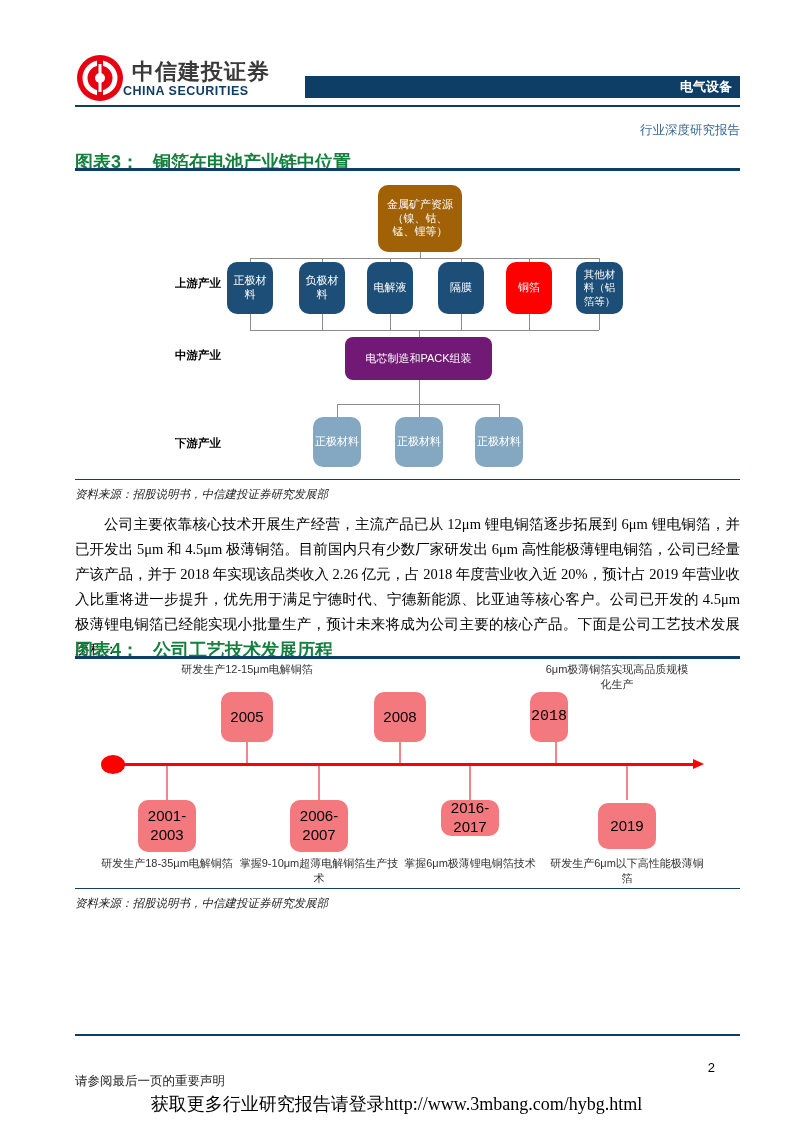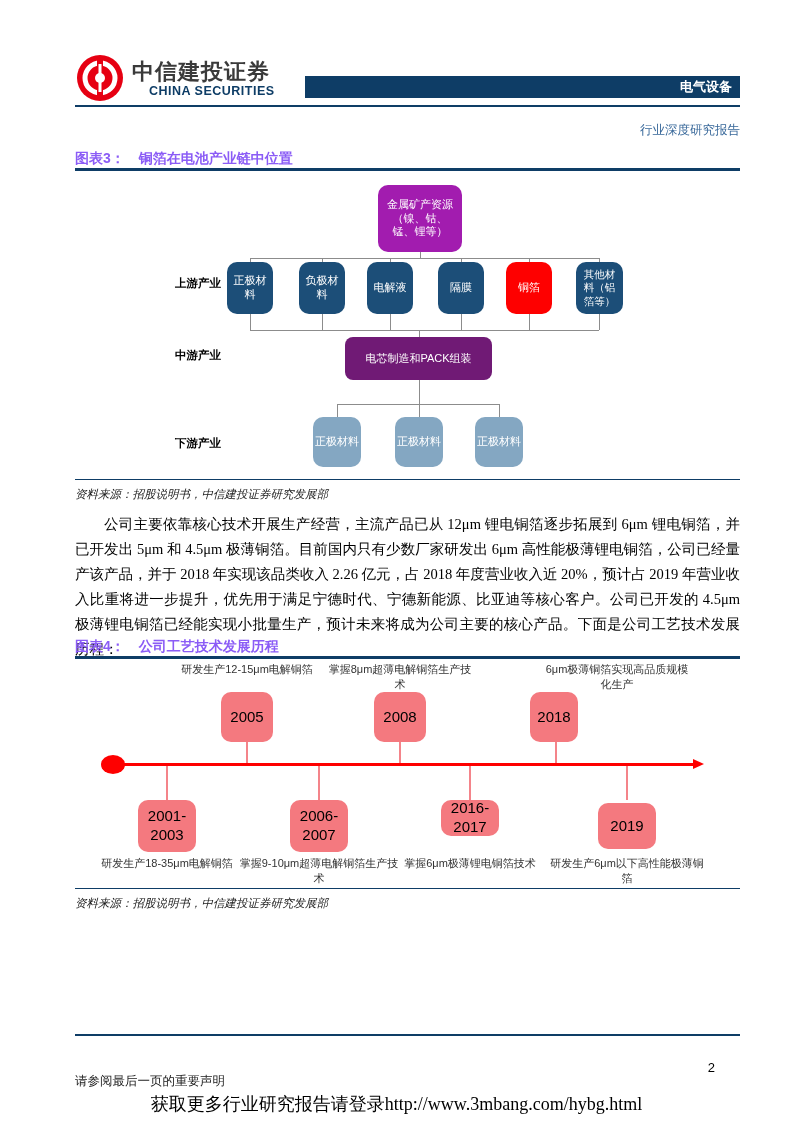--- a/index.html
+++ b/index.html
@@ -9,31 +9,31 @@
 
   
   .brand-cn { font-size:22px; font-weight:bold; color:#3a3a3a; letter-spacing:1px; }
   .brand-en { font-size:12.5px; font-weight:bold; color:#0e3d66; letter-spacing:0.5px; }
   .sector-bar { background:#0e3d66; color:#fff; font-size:13px; font-weight:bold;
                 display:flex; align-items:center; justify-content:flex-end; padding-right:8px; }
   .header-rule { background:#0e3d66; }
   .report-type { font-family:Liberation Serif, serif; font-size:12.5px; color:#38689a; text-align:right; }
 
   
-  .fig-caption { font-size:14px; font-weight:bold; color:#8b5cf6; }
+  .fig-caption { font-size:18px; font-weight:bold; color:#15803d; }
   .fig-caption .gap { display:inline-block; width:14px; }
   .rule-thick { background:#0e3d66; height:3px; }
   .rule-thin  { background:#0e3d66; height:1px; }
   .source-line { font-family:"Liberation Serif", serif; font-style:italic; font-size:11.5px; color:#1a1a1a; }
 
   
   .fig3 { position:absolute; }
   .node { position:absolute; display:flex; align-items:center; justify-content:center;
           text-align:center; color:#fff; border-radius:10px; line-height:1.25; }
-  .node-root { background:#a21caf; font-size:11px; padding:3px 6px; }
+  .node-root { background:#a16207; font-size:11px; padding:3px 6px; }
   .node-navy { background:#1c4e78; font-size:11px; padding:2px 3px; }
   .node-red  { background:#fe0000; font-size:11px; }
   .node-pink { background:#701a75; font-size:11px; border-radius:8px; }
   .node-steel{ background:#84a7c2; font-size:11px; }
   .row-label { position:absolute; font-size:11.5px; font-weight:bold; color:#000; }
   .hline { position:absolute; background:#8c8c8c; height:1px; }
   .vline { position:absolute; background:#8c8c8c; width:1px; }
 
   
   .fig4 { position:absolute; }
@@ -62,21 +62,21 @@
 <div class="abs" style="left:76px; top:54px; width:48px; height:48px;">
   <svg width="48" height="48" viewBox="0 0 48 48">
     <circle cx="24" cy="24" r="23" fill="#e60012"></circle>
     <circle cx="24" cy="24" r="15" fill="none" stroke="#ffffff" stroke-width="5"></circle>
     <rect x="21" y="6" width="6" height="36" fill="#e60012"></rect>
     <rect x="22.5" y="10" width="3" height="28" fill="#ffffff"></rect>
     <circle cx="24" cy="24" r="5" fill="#ffffff"></circle>
   </svg>
 </div>
 <div class="abs brand-cn" style="left:132px; top:57px;">中信建投证券</div>
-<div class="abs brand-en" style="left:149px; top:84px;">CHINA SECURITIES</div>
+<div class="abs brand-en" style="left:123px; top:84px;">CHINA SECURITIES</div>
 <div class="abs sector-bar" style="left:305px; top:76px; width:435px; height:22px;">电气设备</div>
 <div class="abs header-rule" style="left:75px; top:105px; width:665px; height:2px;"></div>
 <div class="abs report-type" style="left:440px; top:122px; width:300px;">行业深度研究报告</div>
 
 <div class="abs fig-caption" style="left:75px; top:150px;">
   <span>图表3：</span><span class="gap"></span><span>铜箔在电池产业链中位置</span>
 </div>
 <div class="abs rule-thick" style="left:75px; top:168px; width:665px;"></div>
 
 <div class="fig3" style="left:75px; top:172px; width:665px; height:306px;">
@@ -130,26 +130,25 @@
 <div class="abs body-par" style="left:75px; top:512px; width:665px;">公司主要依靠核心技术开展生产经营，主流产品已从 12μm 锂电铜箔逐步拓展到 6μm 锂电铜箔，并已开发出 5μm 和 4.5μm 极薄铜箔。目前国内只有少数厂家研发出 6μm 高性能极薄锂电铜箔，公司已经量产该产品，并于 2018 年实现该品类收入 2.26 亿元，占 2018 年度营业收入近 20%，预计占 2019 年营业收入比重将进一步提升，优先用于满足宁德时代、宁德新能源、比亚迪等核心客户。公司已开发的 4.5μm 极薄锂电铜箔已经能实现小批量生产，预计未来将成为公司主要的核心产品。下面是公司工艺技术发展历程：</div>
 
 <div class="abs fig-caption" style="left:75px; top:638px;">
   <span>图表4：</span><span class="gap"></span><span>公司工艺技术发展历程</span>
 </div>
 <div class="abs rule-thick" style="left:75px; top:656px; width:665px;"></div>
 
 <div class="fig4" style="left:75px; top:660px; width:665px; height:226px;">
 
   <div class="ms-label" style="left:97px; top:2px; width:150px;">研发生产12-15μm电解铜箔</div>
-  <div class="ms-label" style="left:250px; top:2px; width:150px;">掌握8μm超薄电解铜箔生产技术</div>
   <div class="ms-label" style="left:426px; top:2px; width:150px;margin-left:41px;">6μm极薄铜箔实现高品质规模化生产</div>
 
   <div class="year-box" style="left:146px; top:32px; width:52px; height:50px;">2005</div>
   <div class="year-box" style="left:299px; top:32px; width:52px; height:50px;">2008</div>
-  <div class="year-box" style="left:455px; top:32px; width:48px; height:50px;">2018</div>
+  <div class="year-box" style="left:455px; top:32px; width:38px; height:50px;font-family:Liberation Mono, monospace;">2018</div>
 
   <div class="tl-vline" style="left:171px; top:82px; height:23px;"></div>
   <div class="tl-vline" style="left:324px; top:82px; height:23px;"></div>
   <div class="tl-vline" style="left:480px; top:82px; height:23px;"></div>
 
   <div class="tl-dot" style="left:26px; top:95px;"></div>
   <div class="tl-line" style="left:34px; top:103px; width:586px;"></div>
   <div class="tl-arrow" style="left:618px; top:99px;"></div>
 
   <div class="tl-vline" style="left:91px; top:106px; height:34px;"></div>

